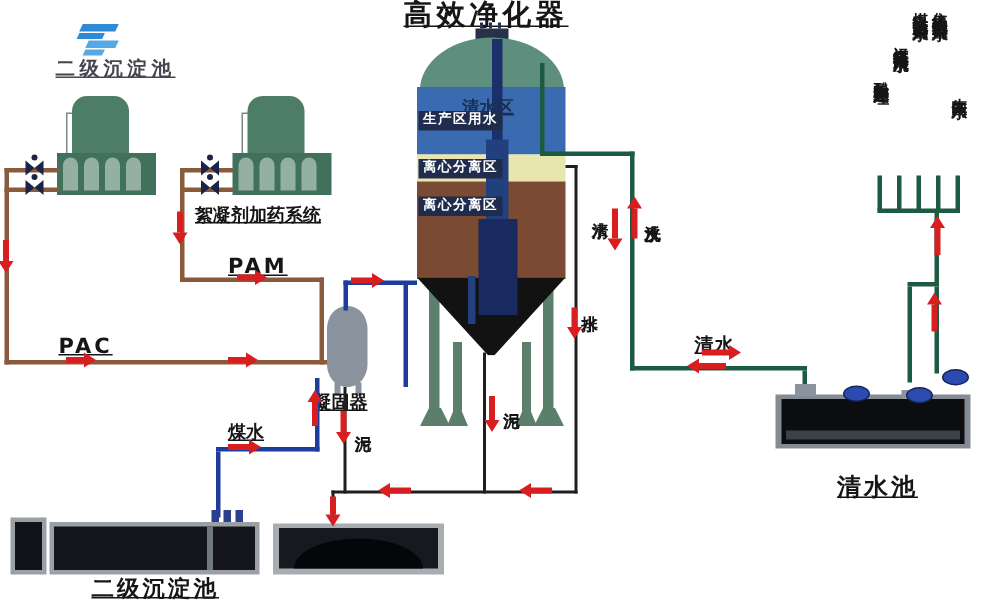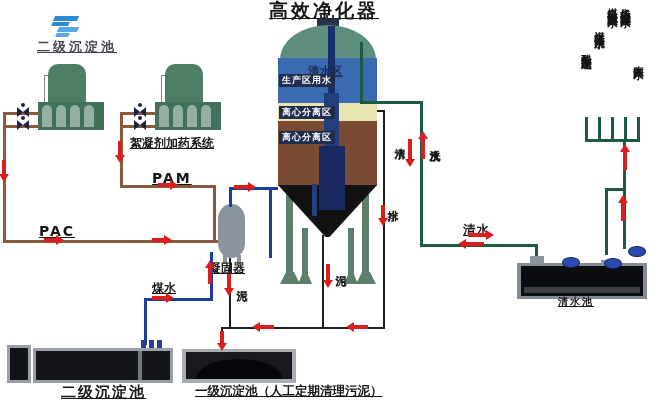--- a/index.html
+++ b/index.html
@@ -145,21 +145,21 @@
   <div class="pipe p-black" style="left:221px;top:327px;width:2px;height:22px;"></div>
 
   <div class="abs" style="left:517px;top:263px;width:130px;height:36px;background:#858b92;"></div>
   <div class="abs" style="left:521px;top:266px;width:122px;height:30px;background:#0c0d11;"></div>
   <div class="abs" style="left:524px;top:287px;width:116px;height:6px;background:#3c4148;"></div>
   <div class="abs" style="left:530px;top:256px;width:14px;height:8px;background:#8a939e;"></div>
   <div class="abs" style="left:601px;top:260px;width:12px;height:6px;background:#8a939e;"></div>
   <div class="pump" style="left:562px;top:257px;"></div>
   <div class="pump" style="left:604px;top:258px;"></div>
   <div class="pump" style="left:628px;top:246px;"></div>
-  <div class="lbl" style="left:558px;top:296px;font-size:10px;letter-spacing:2px;">清水池</div>
+  <div class="lbl" style="left:558px;top:316px;font-size:16px;letter-spacing:2px;">清水池</div>
 
   <div class="pipe p-green" style="left:585px;top:117px;width:3px;height:24px;"></div>
   <div class="pipe p-green" style="left:598px;top:117px;width:3px;height:24px;"></div>
   <div class="pipe p-green" style="left:611px;top:117px;width:3px;height:24px;"></div>
   <div class="pipe p-green" style="left:624px;top:117px;width:3px;height:24px;"></div>
   <div class="pipe p-green" style="left:637px;top:117px;width:3px;height:24px;"></div>
   <div class="pipe p-green" style="left:585px;top:139px;width:55px;height:3px;"></div>
   <div class="pipe p-green" style="left:623px;top:142px;width:3px;height:46px;"></div>
   <div class="pipe p-green" style="left:605px;top:188px;width:21px;height:3px;"></div>
   <div class="pipe p-green" style="left:605px;top:191px;width:3px;height:64px;"></div>
@@ -174,21 +174,20 @@
   <div class="abs" style="left:7px;top:345px;width:24px;height:38px;background:#9aa0a6;"></div>
   <div class="abs" style="left:10px;top:348px;width:18px;height:32px;background:#121318;"></div>
   <div class="abs" style="left:33px;top:348px;width:140px;height:35px;background:#9aa0a6;"></div>
   <div class="abs" style="left:36px;top:351px;width:134px;height:29px;background:#15161b;"></div>
   <div class="abs" style="left:138px;top:351px;width:4px;height:29px;background:#707880;"></div>
   <div class="lbl" style="left:61px;top:384px;font-size:15px;letter-spacing:2px;">二级沉淀池</div>
 
   <div class="abs" style="left:182px;top:349px;width:114px;height:34px;background:#a8adb2;"></div>
   <div class="abs" style="left:186px;top:352px;width:106px;height:27px;background:#17191f;"></div>
   <div class="abs" style="left:196px;top:359px;width:86px;height:20px;background:#05060a;border-radius:50% 50% 0 0/100% 100% 0 0;"></div>
-  <div class="lbl" style="left:195px;top:384px;font-size:12.5px;">一级沉淀池（人工定期清理污泥）</div>
 
   <div class="ar ar-d" style="left:2px;top:160px;height:14px;"></div>
   <div class="ar ar-d" style="left:118px;top:141px;height:14px;"></div>
   <div class="ar ar-r" style="left:44px;top:238px;width:12px;"></div>
   <div class="ar ar-r" style="left:152px;top:238px;width:12px;"></div>
   <div class="ar ar-r" style="left:158px;top:183px;width:12px;"></div>
   <div class="ar ar-u" style="left:208px;top:268px;height:16px;"></div>
   <div class="ar ar-r" style="left:152px;top:296px;width:14px;"></div>
   <div class="ar ar-r" style="left:234px;top:185px;width:14px;"></div>
   <div class="ar ar-d" style="left:227px;top:274px;height:14px;"></div>

